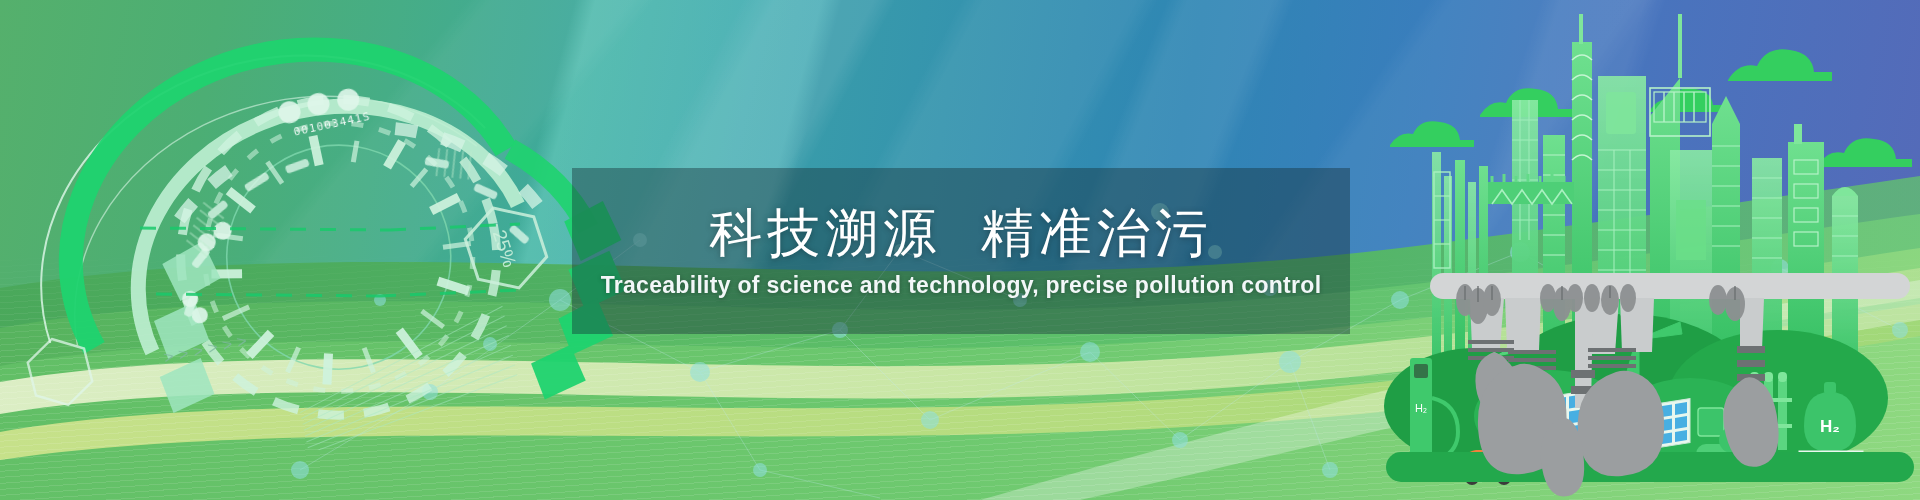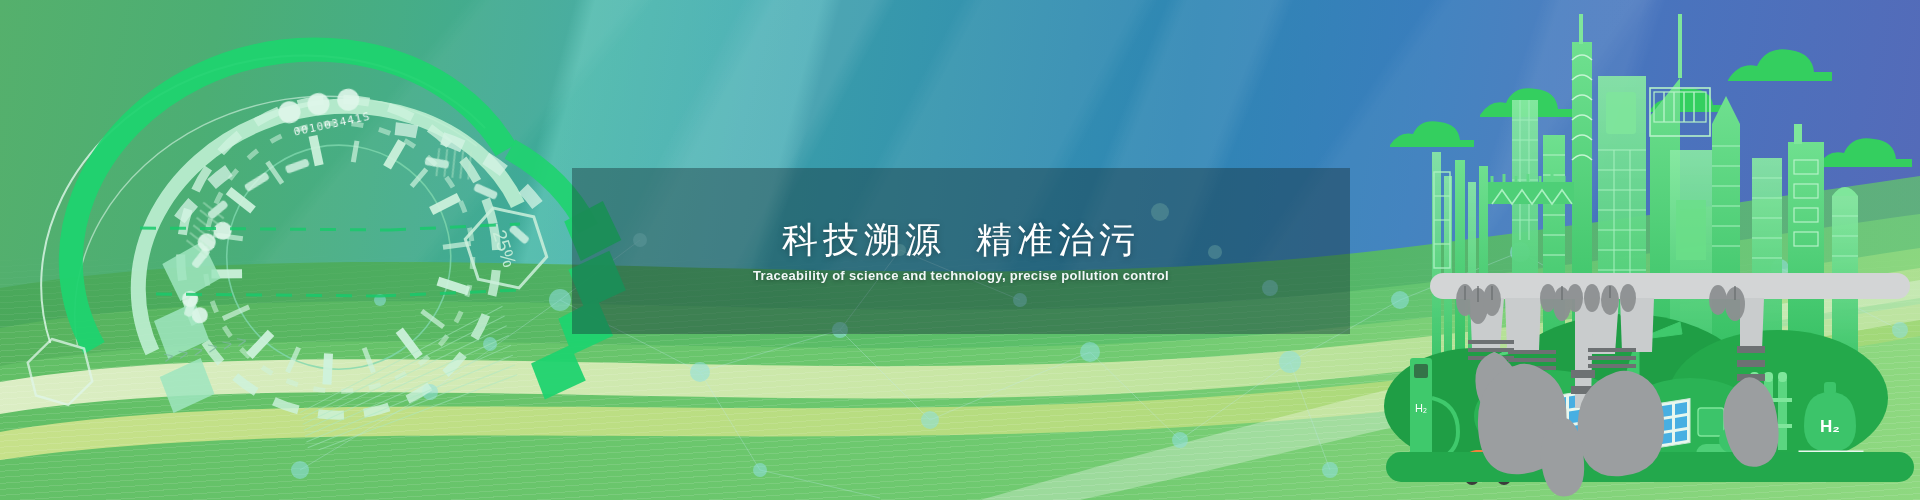--- a/index.html
+++ b/index.html
@@ -52,26 +52,26 @@
   
   .city svg{position:absolute;right:0;top:0;width:540px;height:500px;}
 
   
   #panel{
     position:absolute;left:572px;top:168px;width:778px;height:166px;
     background:rgba(22,48,56,.42);
     display:flex;flex-direction:column;align-items:center;justify-content:center;
   }
   #headline{
-    color:#fff;font-size:36px;line-height:1.15;letter-spacing:5px;
+    color:#fff;font-size:53px;line-height:1.15;letter-spacing:5px;
     font-weight:400;text-shadow:0 1px 6px rgba(0,0,0,.32);
     white-space:pre;margin:0 0 8px 0;
   }
   #subtitle{
-    color:#f2f7f8;font-size:13px;letter-spacing:.3px;font-weight:600;
+    color:#f2f7f8;font-size:23px;letter-spacing:.3px;font-weight:600;
     text-shadow:0 1px 4px rgba(0,0,0,.3);margin:0;
   }
 </style>
 </head>
 <body>
 
 <div id="banner">
 
   <div class="lay rays noclick"></div>
   <div class="lay teal-wedge noclick"></div>

